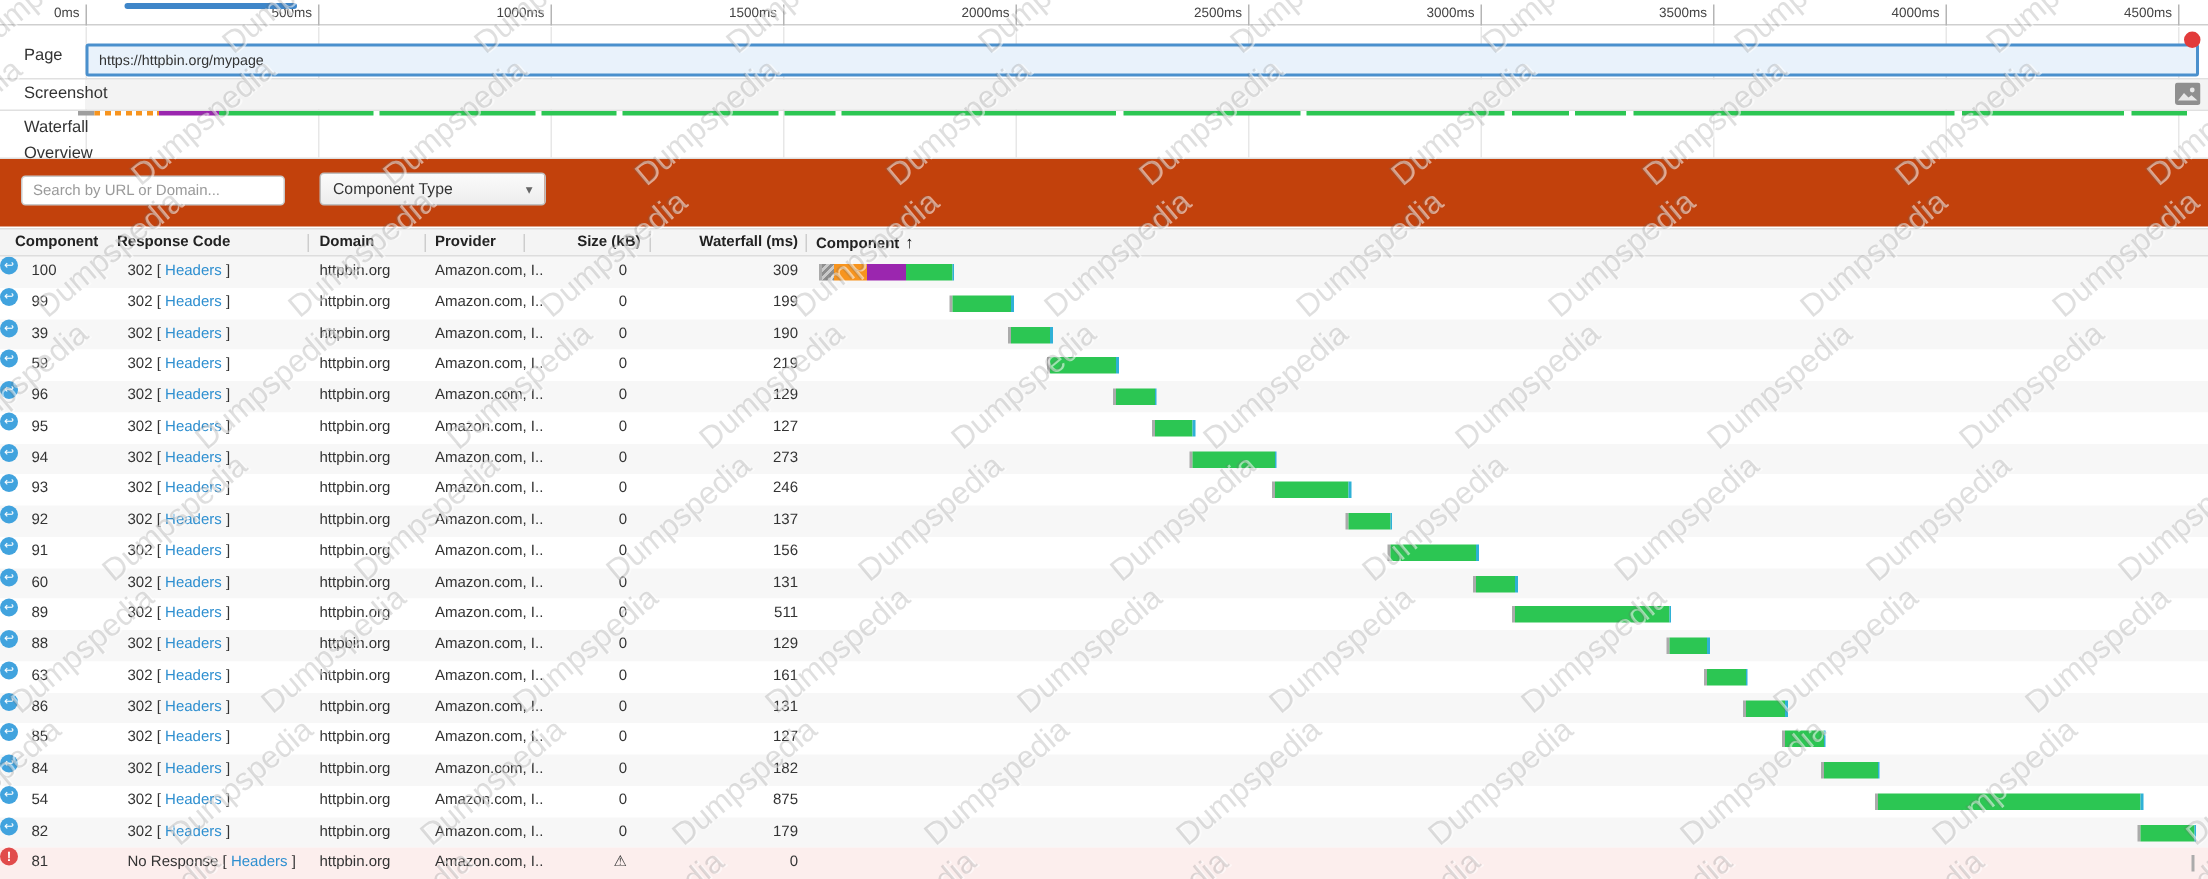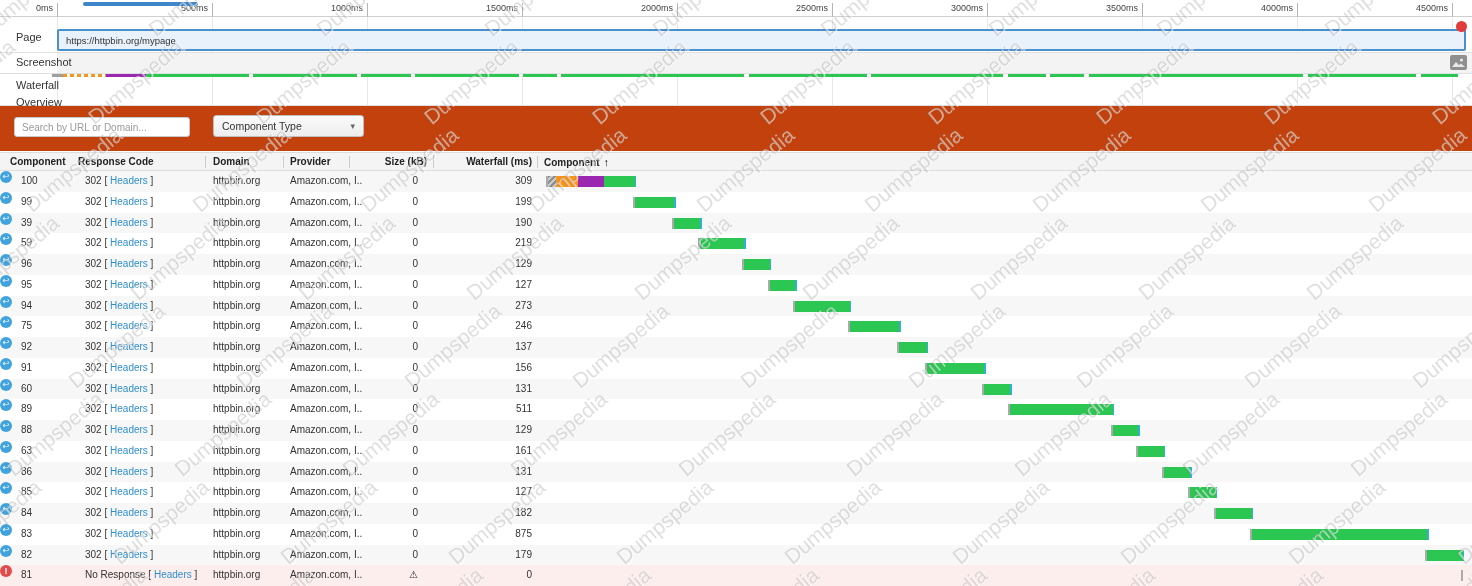--- a/index.html
+++ b/index.html
@@ -237,21 +237,21 @@
         <div class="cell c-size">0</div>
         <div class="cell c-dur">273</div>
         <div class="bar" style="left: 793.4px;">
           <span class="seg lead"></span>
           <span class="seg" style="background: rgb(44, 198, 83); width: 54.6px;"></span>
           <span class="seg tip"></span>
         </div>
       </div>
       <div class="row odd" style="top: 145.25px;">
         <div class="c-icon redirect">↩</div>
-        <div class="cell c-id">75</div>
+        <div class="cell c-id">93</div>
         <div class="cell c-resp">302 [ <a>Headers</a> ]</div>
         <div class="cell c-dom">httpbin.org</div>
         <div class="cell c-prov">Amazon.com, I...</div>
         <div class="cell c-size">0</div>
         <div class="cell c-dur">246</div>
         <div class="bar" style="left: 848px;">
           <span class="seg lead"></span>
           <span class="seg" style="background: rgb(44, 198, 83); width: 49.2px;"></span>
           <span class="seg tip"></span>
         </div>
@@ -377,21 +377,21 @@
         <div class="cell c-size">0</div>
         <div class="cell c-dur">182</div>
         <div class="bar" style="left: 1213.6px;">
           <span class="seg lead"></span>
           <span class="seg" style="background: rgb(44, 198, 83); width: 36.4px;"></span>
           <span class="seg tip"></span>
         </div>
       </div>
       <div class="row odd" style="top: 352.75px;">
         <div class="c-icon redirect">↩</div>
-        <div class="cell c-id">83</div>
+        <div class="cell c-id">54</div>
         <div class="cell c-resp">302 [ <a>Headers</a> ]</div>
         <div class="cell c-dom">httpbin.org</div>
         <div class="cell c-prov">Amazon.com, I...</div>
         <div class="cell c-size">0</div>
         <div class="cell c-dur">875</div>
         <div class="bar" style="left: 1250px;">
           <span class="seg lead"></span>
           <span class="seg" style="background: rgb(44, 198, 83); width: 175px;"></span>
           <span class="seg tip"></span>
         </div>

